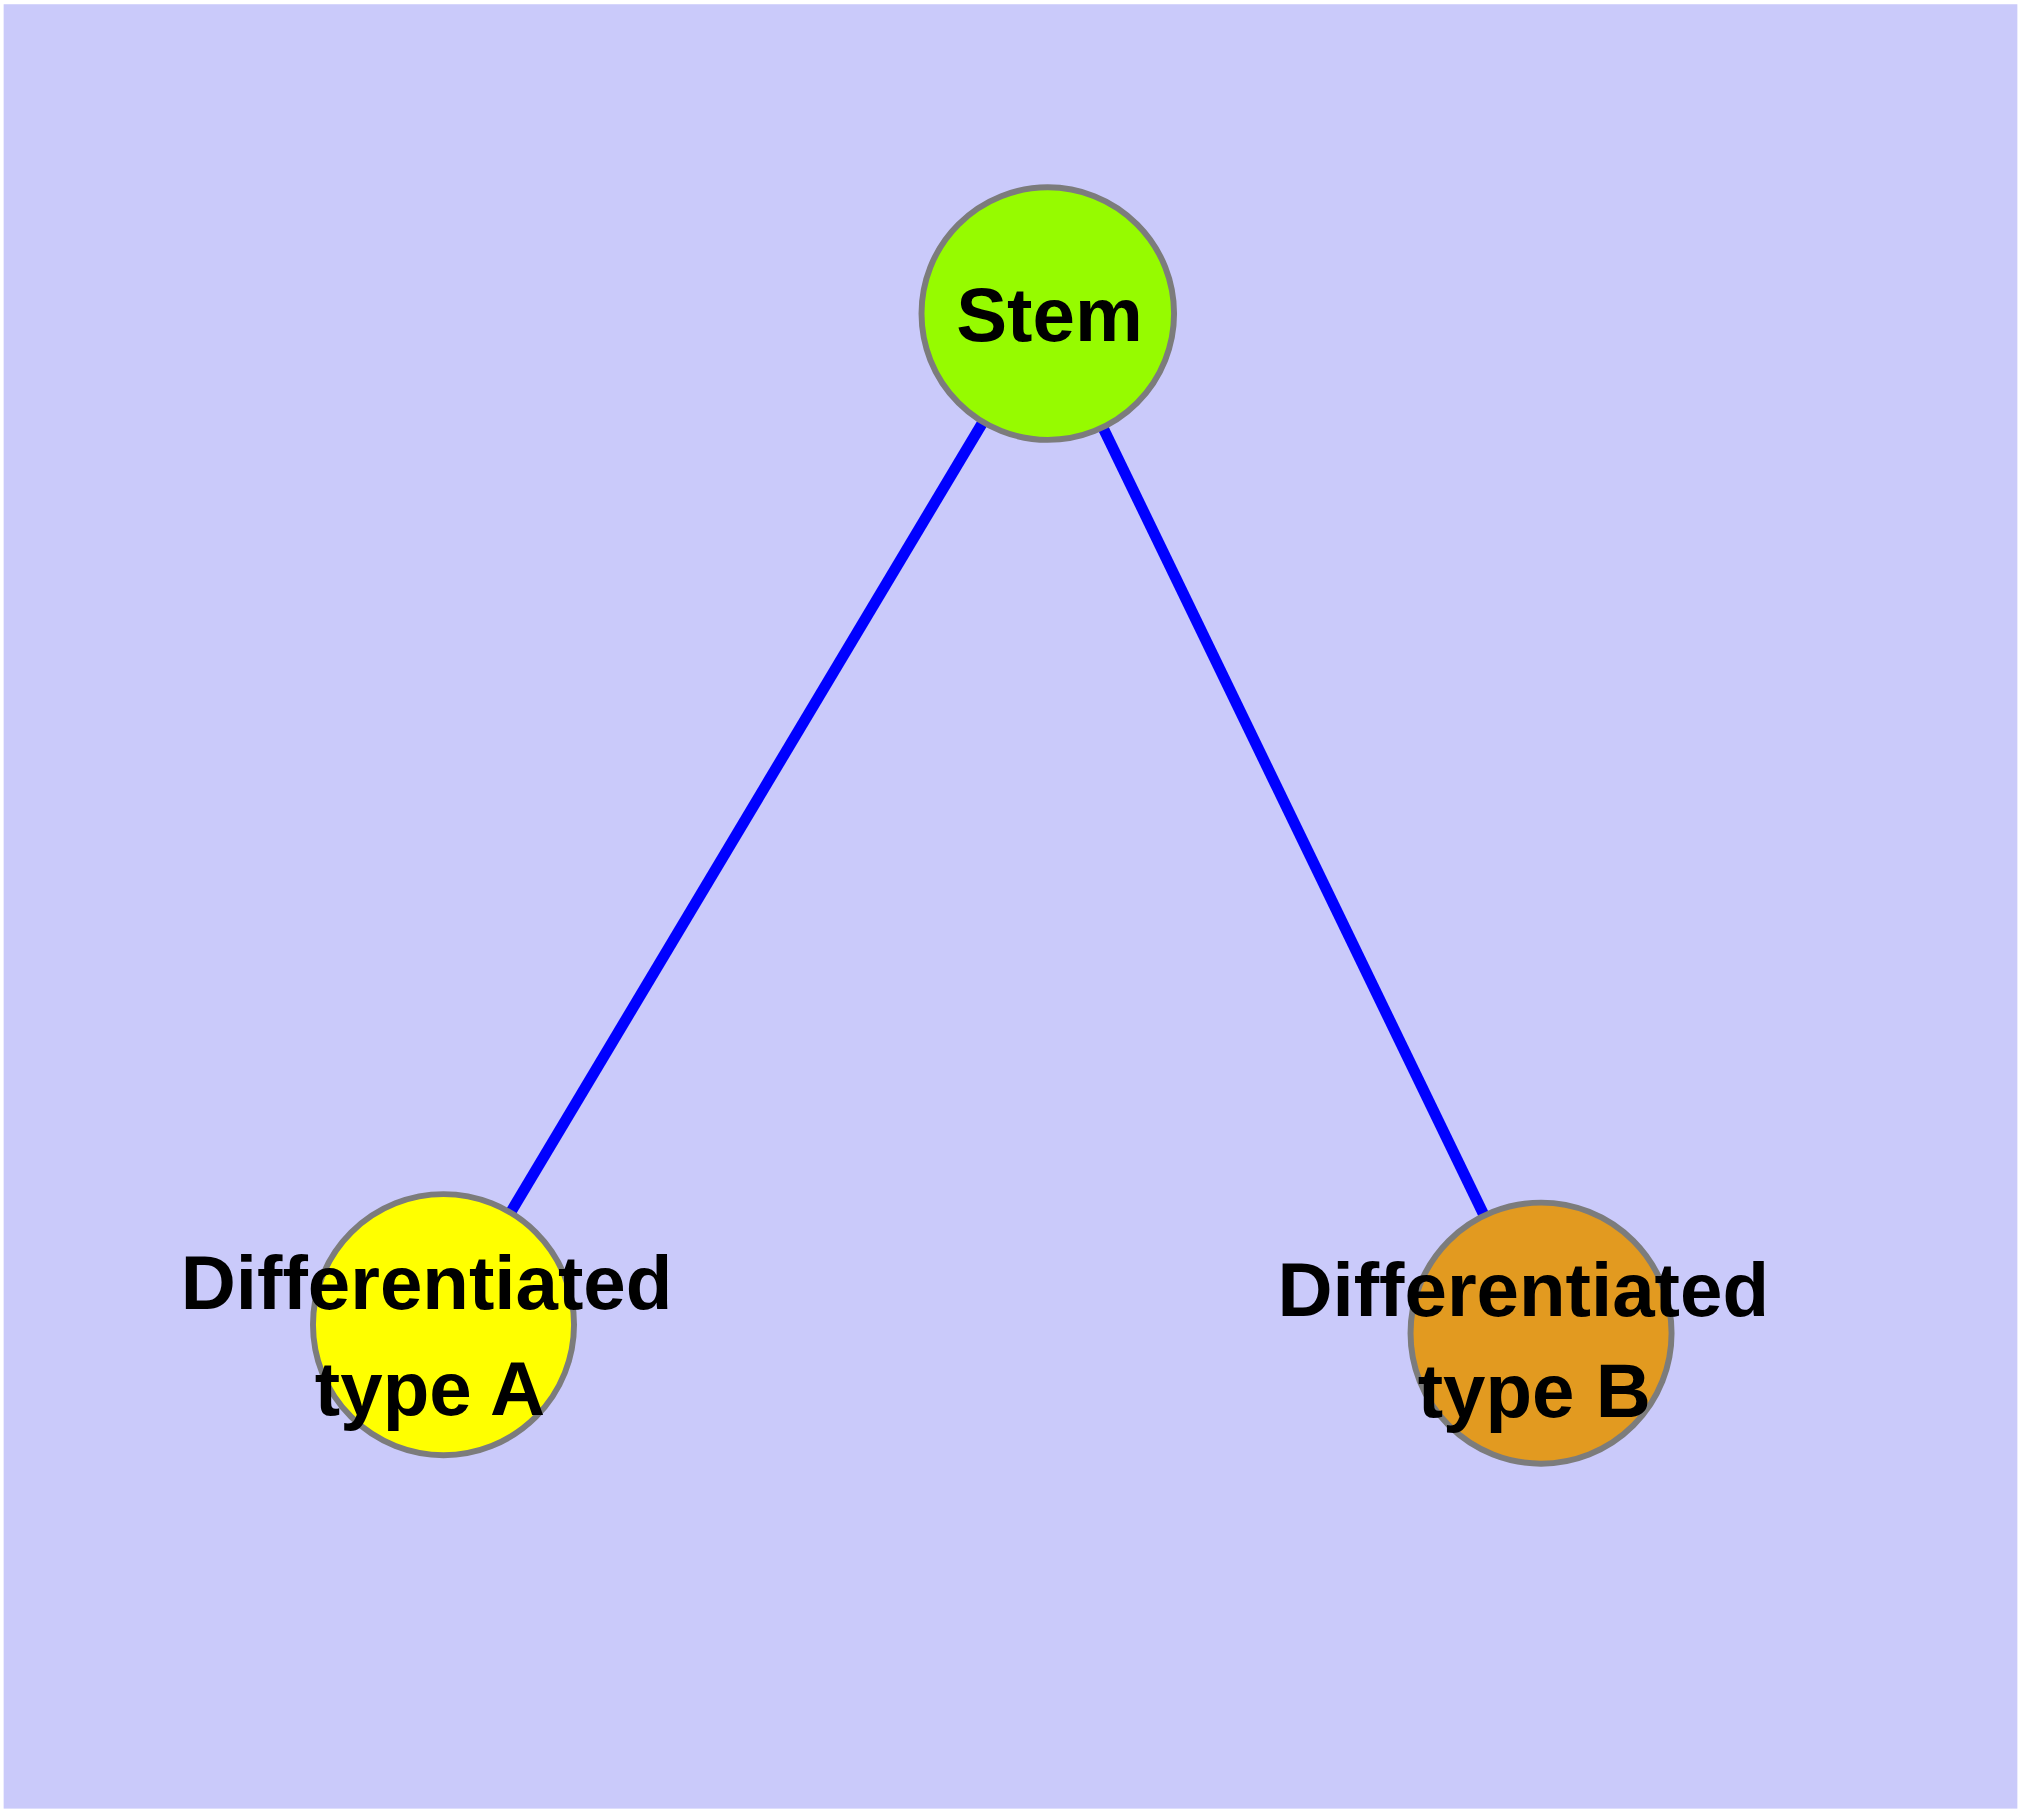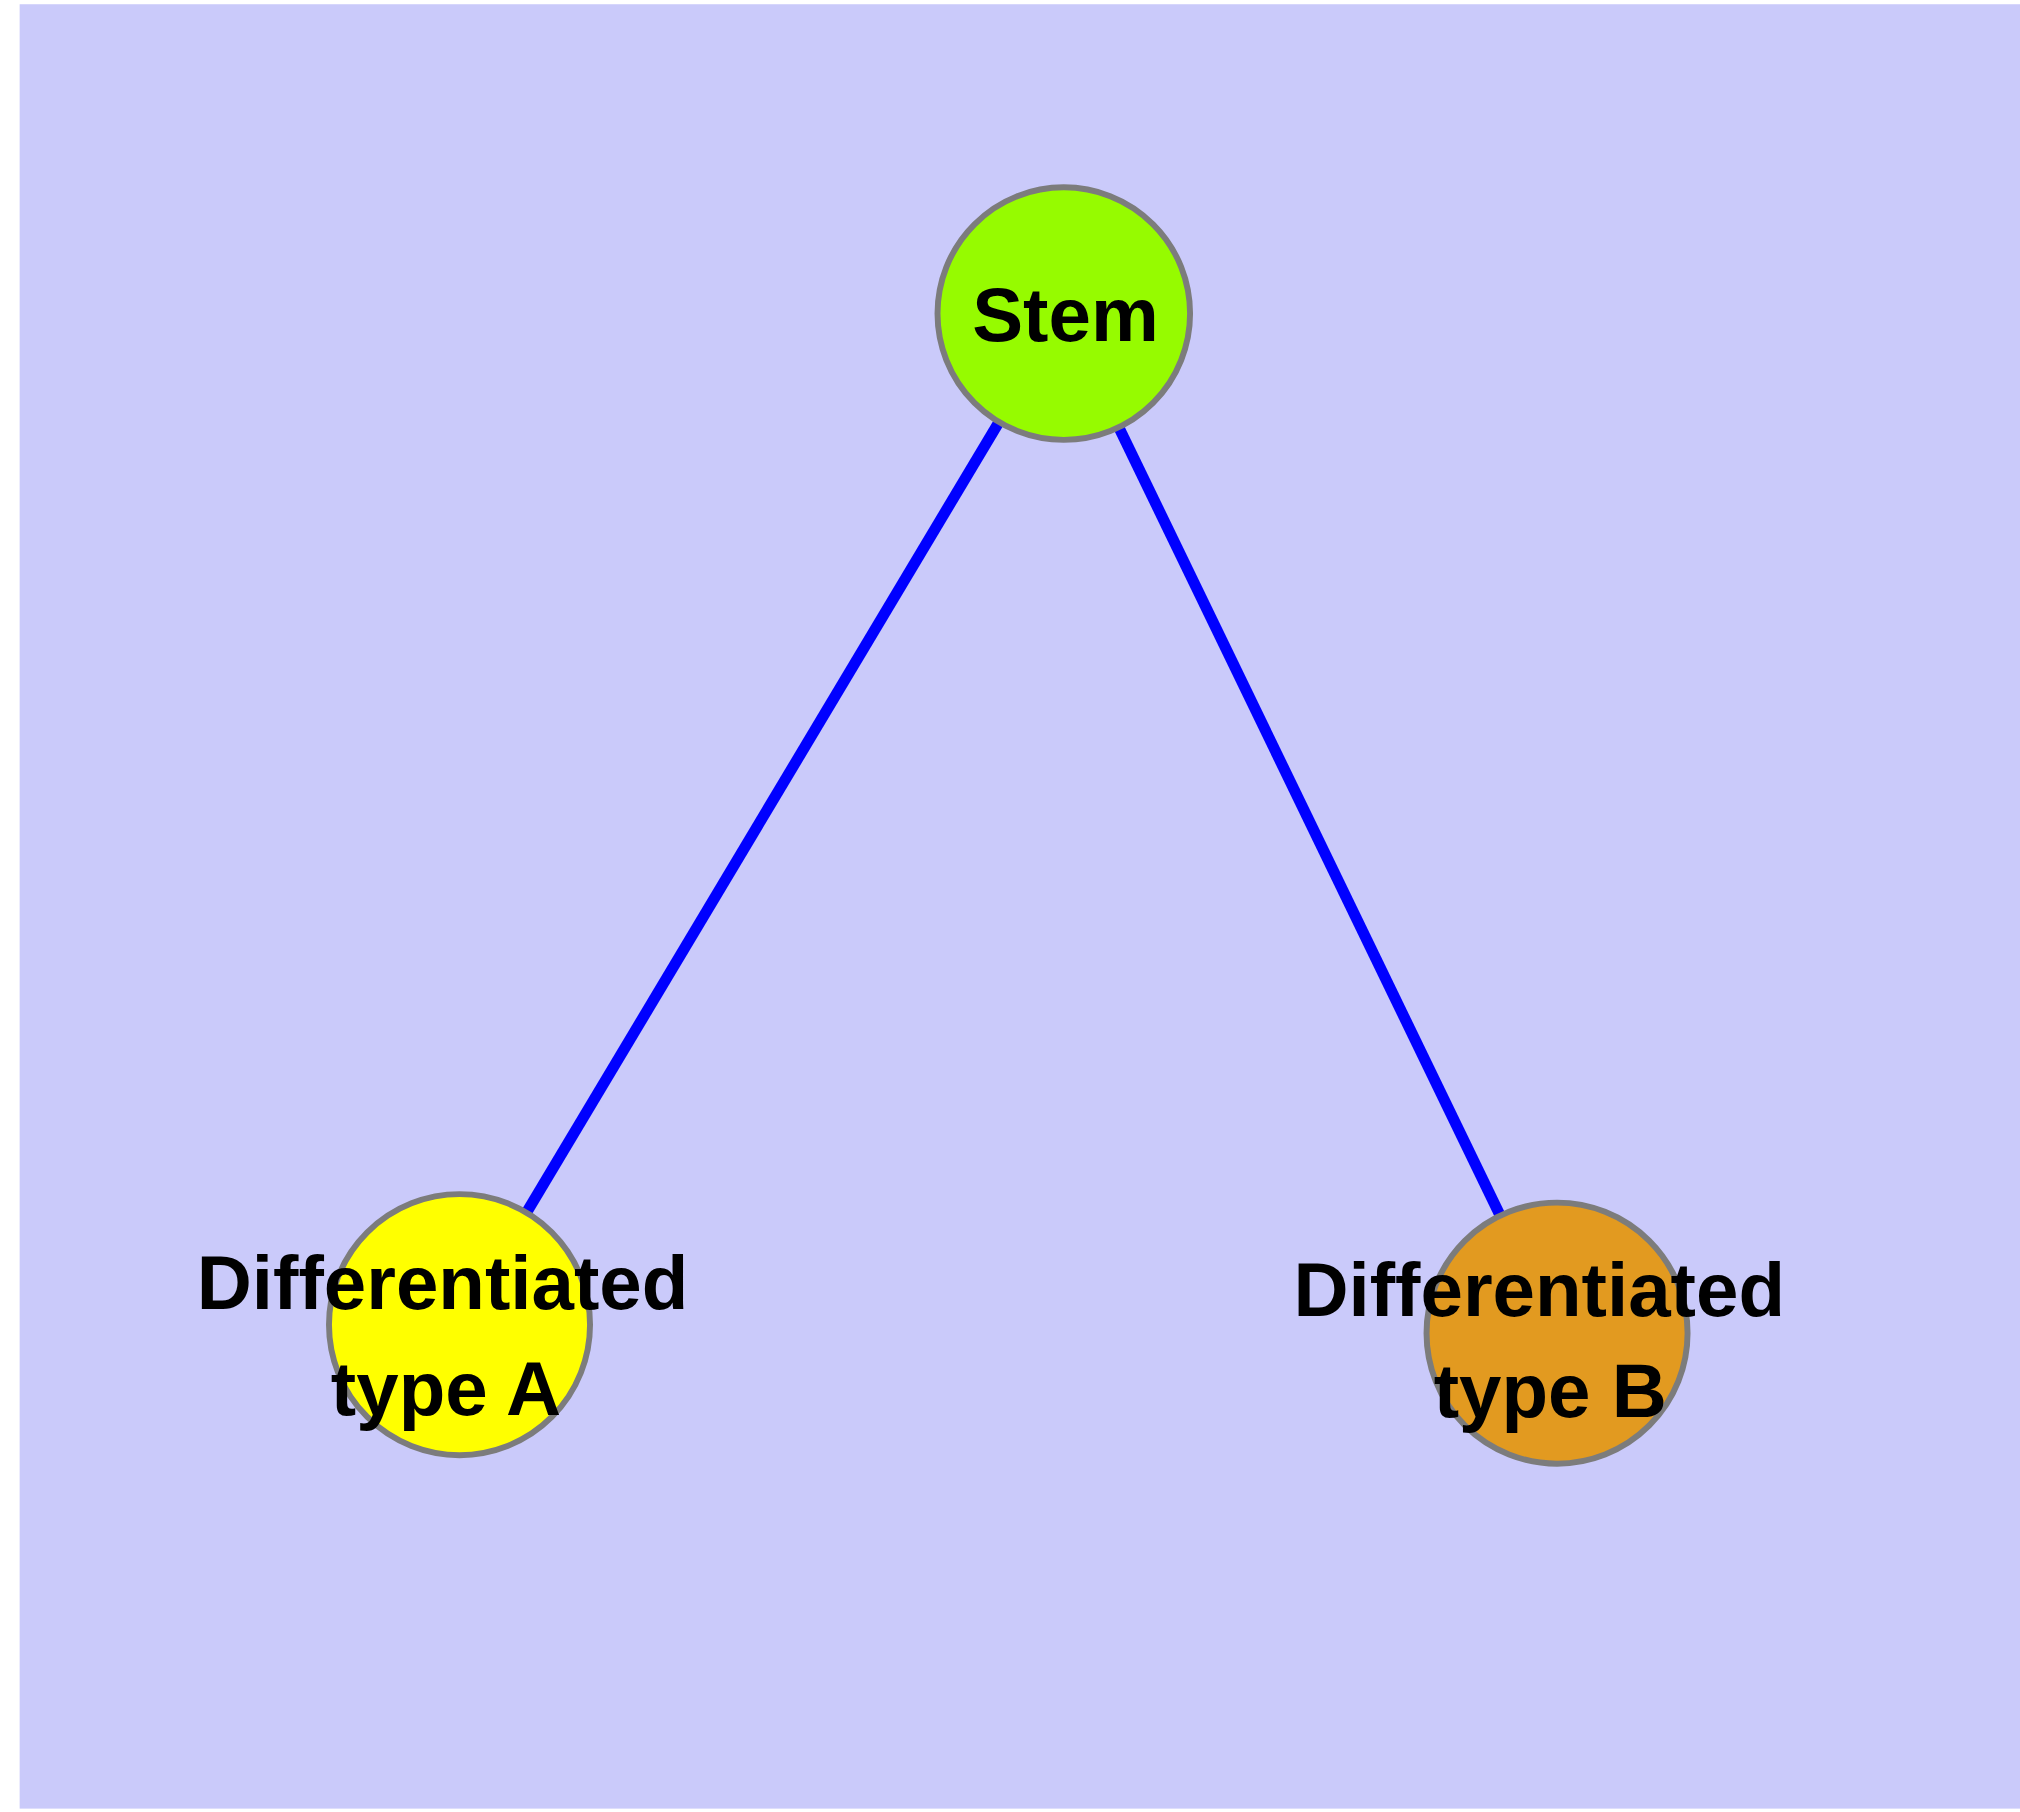--- a/index.html
+++ b/index.html
@@ -6,21 +6,21 @@
     margin: 0;
     padding: 0;
     background: #ffffff;
     width: 2021px;
     height: 1812px;
     overflow: hidden;
     font-family: "Liberation Sans", sans-serif;
   }
   .stage {
     position: absolute;
-    left: 16px; top: 0;
+    left: 0; top: 0;
     width: 1879px;
     height: 1812px;
   }
   svg { display: block; }
   .node-label {
     font-family: "Liberation Sans", sans-serif;
     font-weight: bold;
     font-size: 90px;
   }
 </style>

